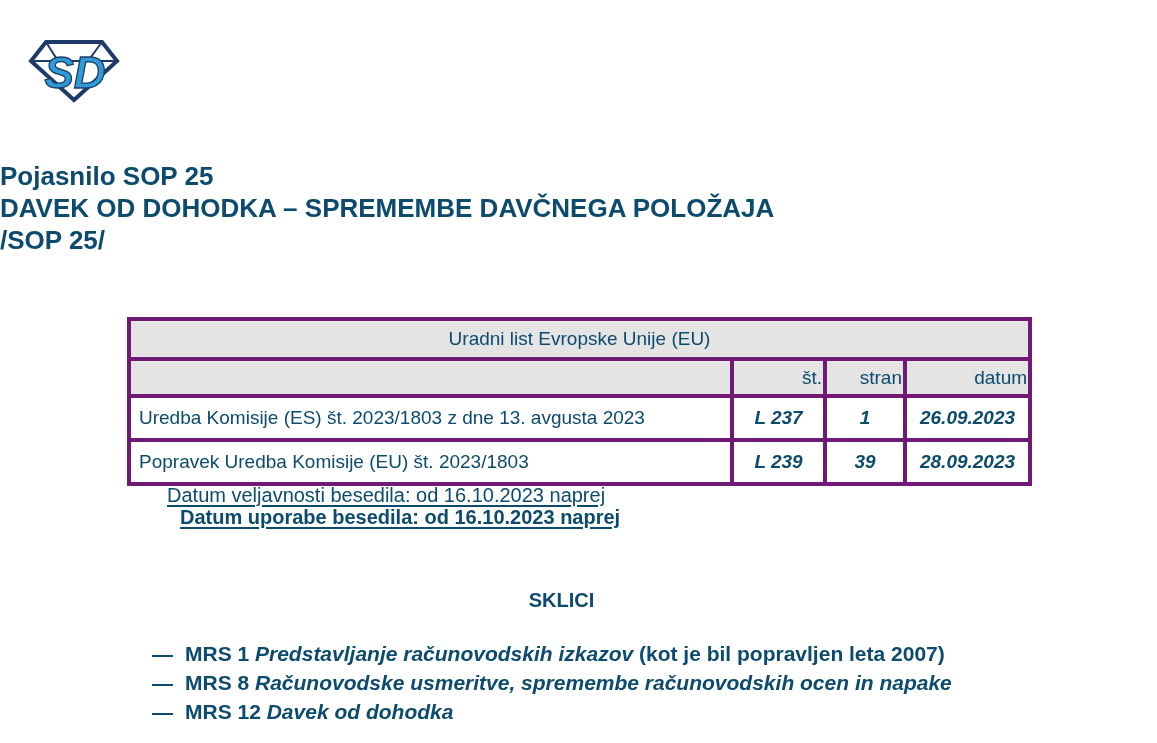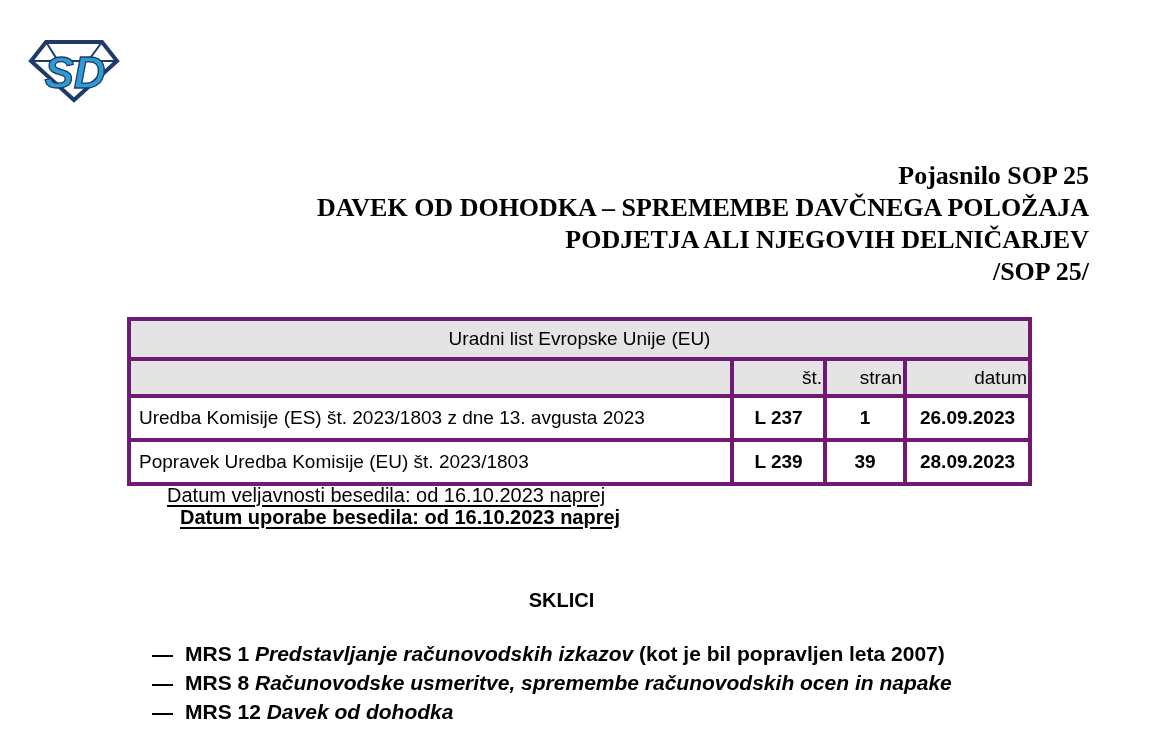--- a/index.html
+++ b/index.html
@@ -1,54 +1,53 @@
 <!DOCTYPE html>
 <html><head>
 <meta charset="utf-8">
 <style>
   html, body { margin: 0; padding: 0; background: #ffffff; }
   .page {
     position: relative;
     width: 1089px;
     height: 743px;
     background: #ffffff;
-    color: #000000;
+    color: #0c4a6e;
     font-family: "Liberation Sans", sans-serif;
     overflow: hidden;
   }
 
   
   .logo { position: absolute; left: 28px; top: 38px; width: 92px; height: 66px; }
 
   
   .title-block {
     position: absolute;
     top: 160px; left: 0; width: 100%;
-    text-align: right;
+    text-align: left;
     font-weight: bold;
     font-size: 26px;
     line-height: 32px;
     white-space: nowrap;
-    font-family: Liberation Serif, serif;
   }
 
   
   .doc-table {
     position: absolute;
     top: 317px; left: 127px;
     width: 901px;
     border-collapse: collapse;
     table-layout: fixed;
     font-size: 19px;
   }
   .doc-table td { border: 4px solid #701a75; overflow: hidden; }
   .caption-cell { text-align: center; height: 34px; vertical-align: middle; }
   .head-cell   { text-align: right; height: 31px; vertical-align: middle; }
   .name-cell   { padding: 3px 8px; height: 34px; vertical-align: middle; background: #ffffff; }
-  .num-cell    { text-align: center; font-weight: bold; vertical-align: middle; background: #ffffff; }
+  .num-cell    { text-align: center; font-weight: bold; vertical-align: middle; background: #ffffff; font-style: italic; }
 
   
   .validity {
     position: absolute;
     top: 484px; left: 152px;
     font-size: 20px;
     line-height: 22px;
     white-space: nowrap;
     text-align: center;
   }
@@ -89,21 +88,20 @@
     <polygon points="18,4 74,4 89,23 46,62 3,23" fill="#ffffff" stroke="#1d3a69" stroke-width="4" stroke-linejoin="miter"></polygon>
     <line x1="3" y1="23" x2="89" y2="23" stroke="#1d3a69" stroke-width="2"></line>
     <line x1="18" y1="4" x2="30" y2="23" stroke="#1d3a69" stroke-width="2"></line>
     <line x1="74" y1="4" x2="60" y2="23" stroke="#1d3a69" stroke-width="2"></line>
     <text x="47" y="50" text-anchor="middle" font-family="Liberation Sans, sans-serif" font-size="44" font-weight="bold" font-style="italic" fill="#2f9bd4" stroke="#1d3a69" stroke-width="1.3">SD</text>
   </svg>
 
   <div class="title-block">
     <div>Pojasnilo SOP 25</div>
     <div>DAVEK OD DOHODKA – SPREMEMBE DAVČNEGA POLOŽAJA</div>
-    <div>PODJETJA ALI NJEGOVIH DELNIČARJEV</div>
     <div>/SOP 25/</div>
   </div>
 
   <table class="doc-table">
     <colgroup>
       <col style="width:603px">
       <col style="width:93px">
       <col style="width:80px">
       <col style="width:125px">
     </colgroup>

